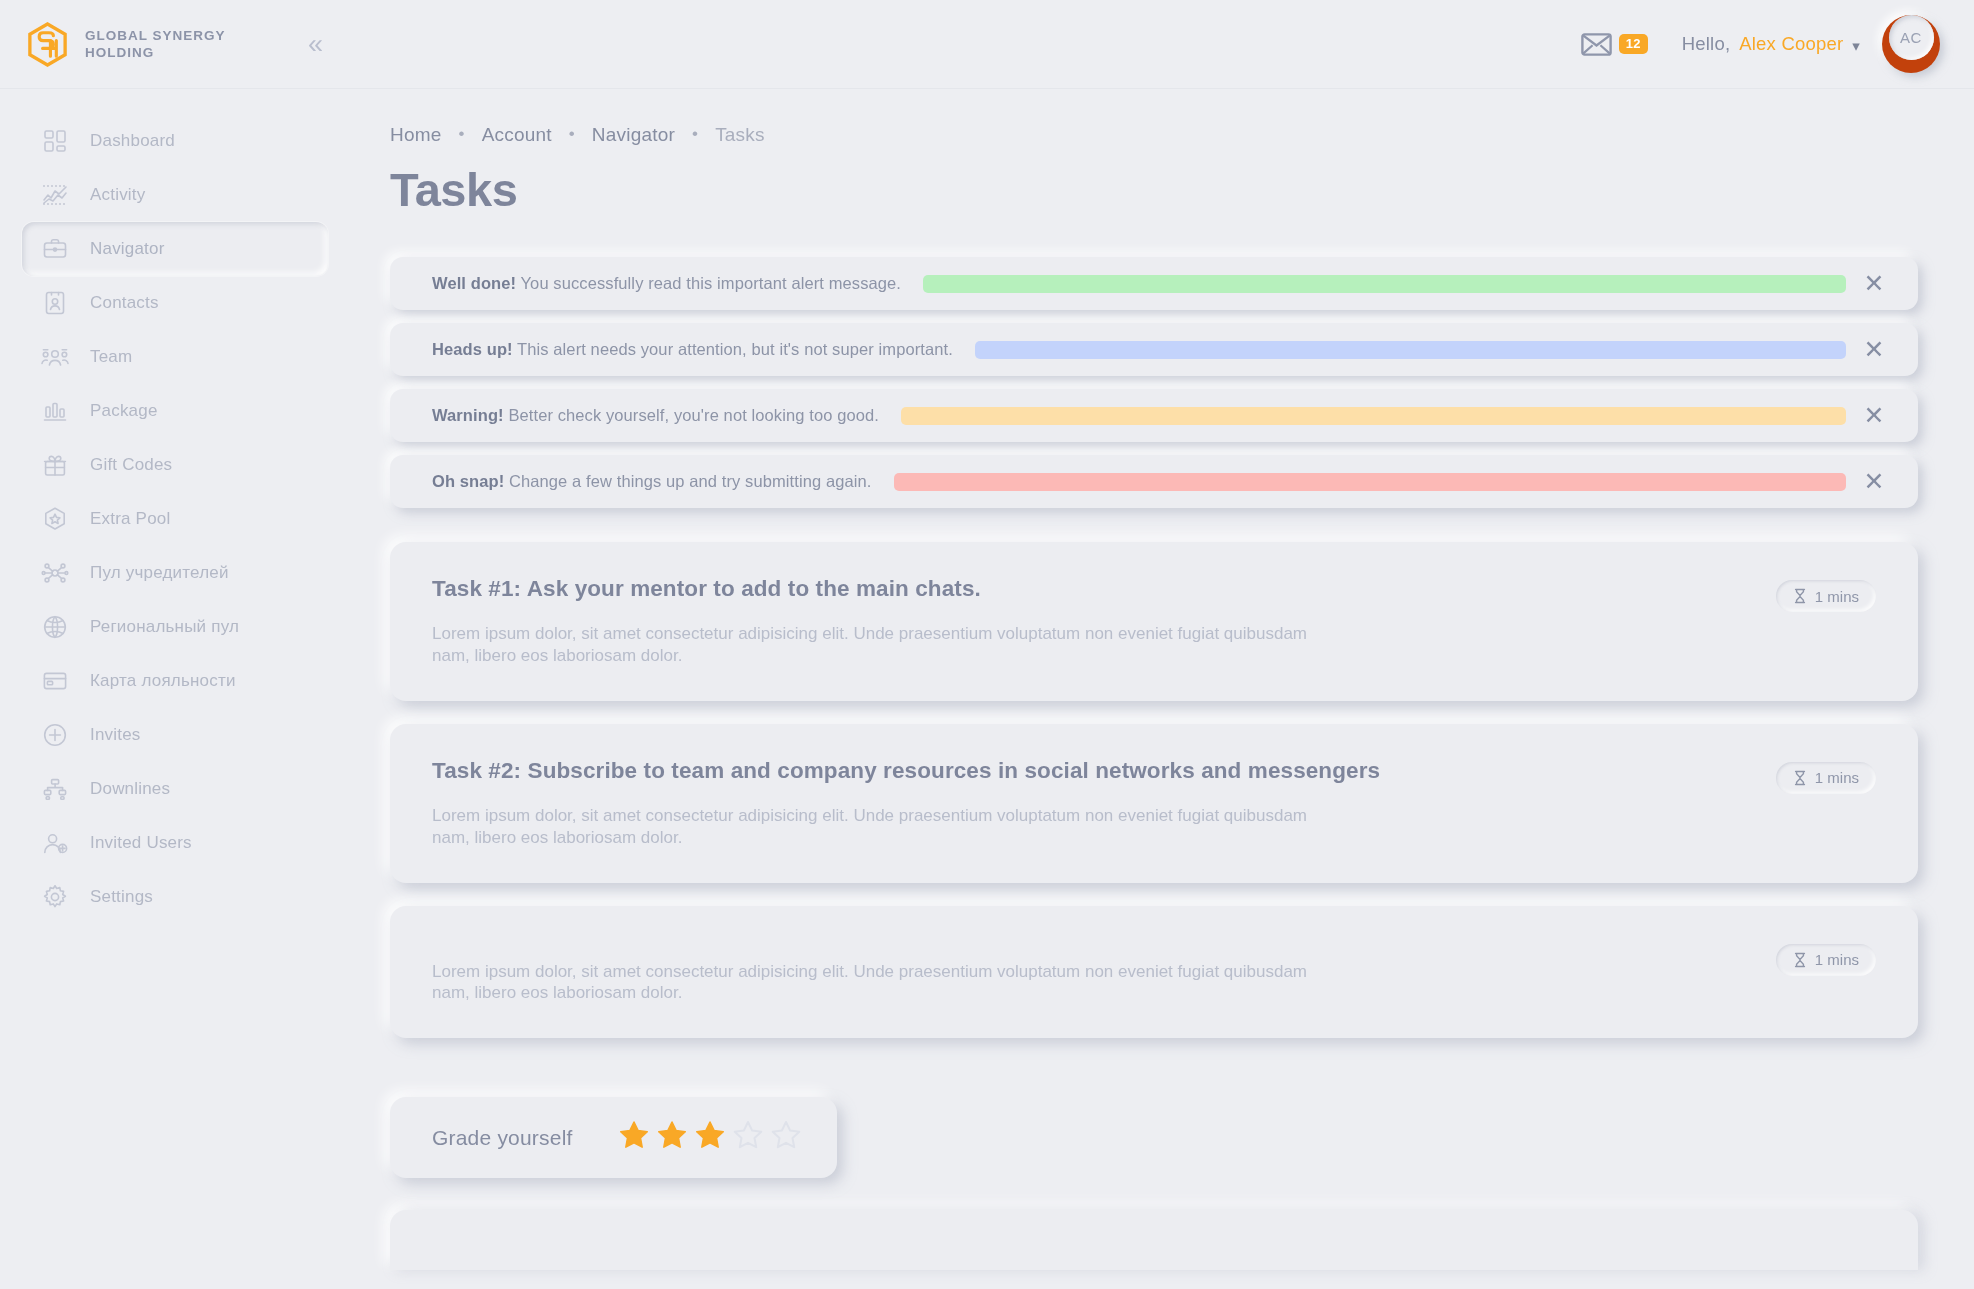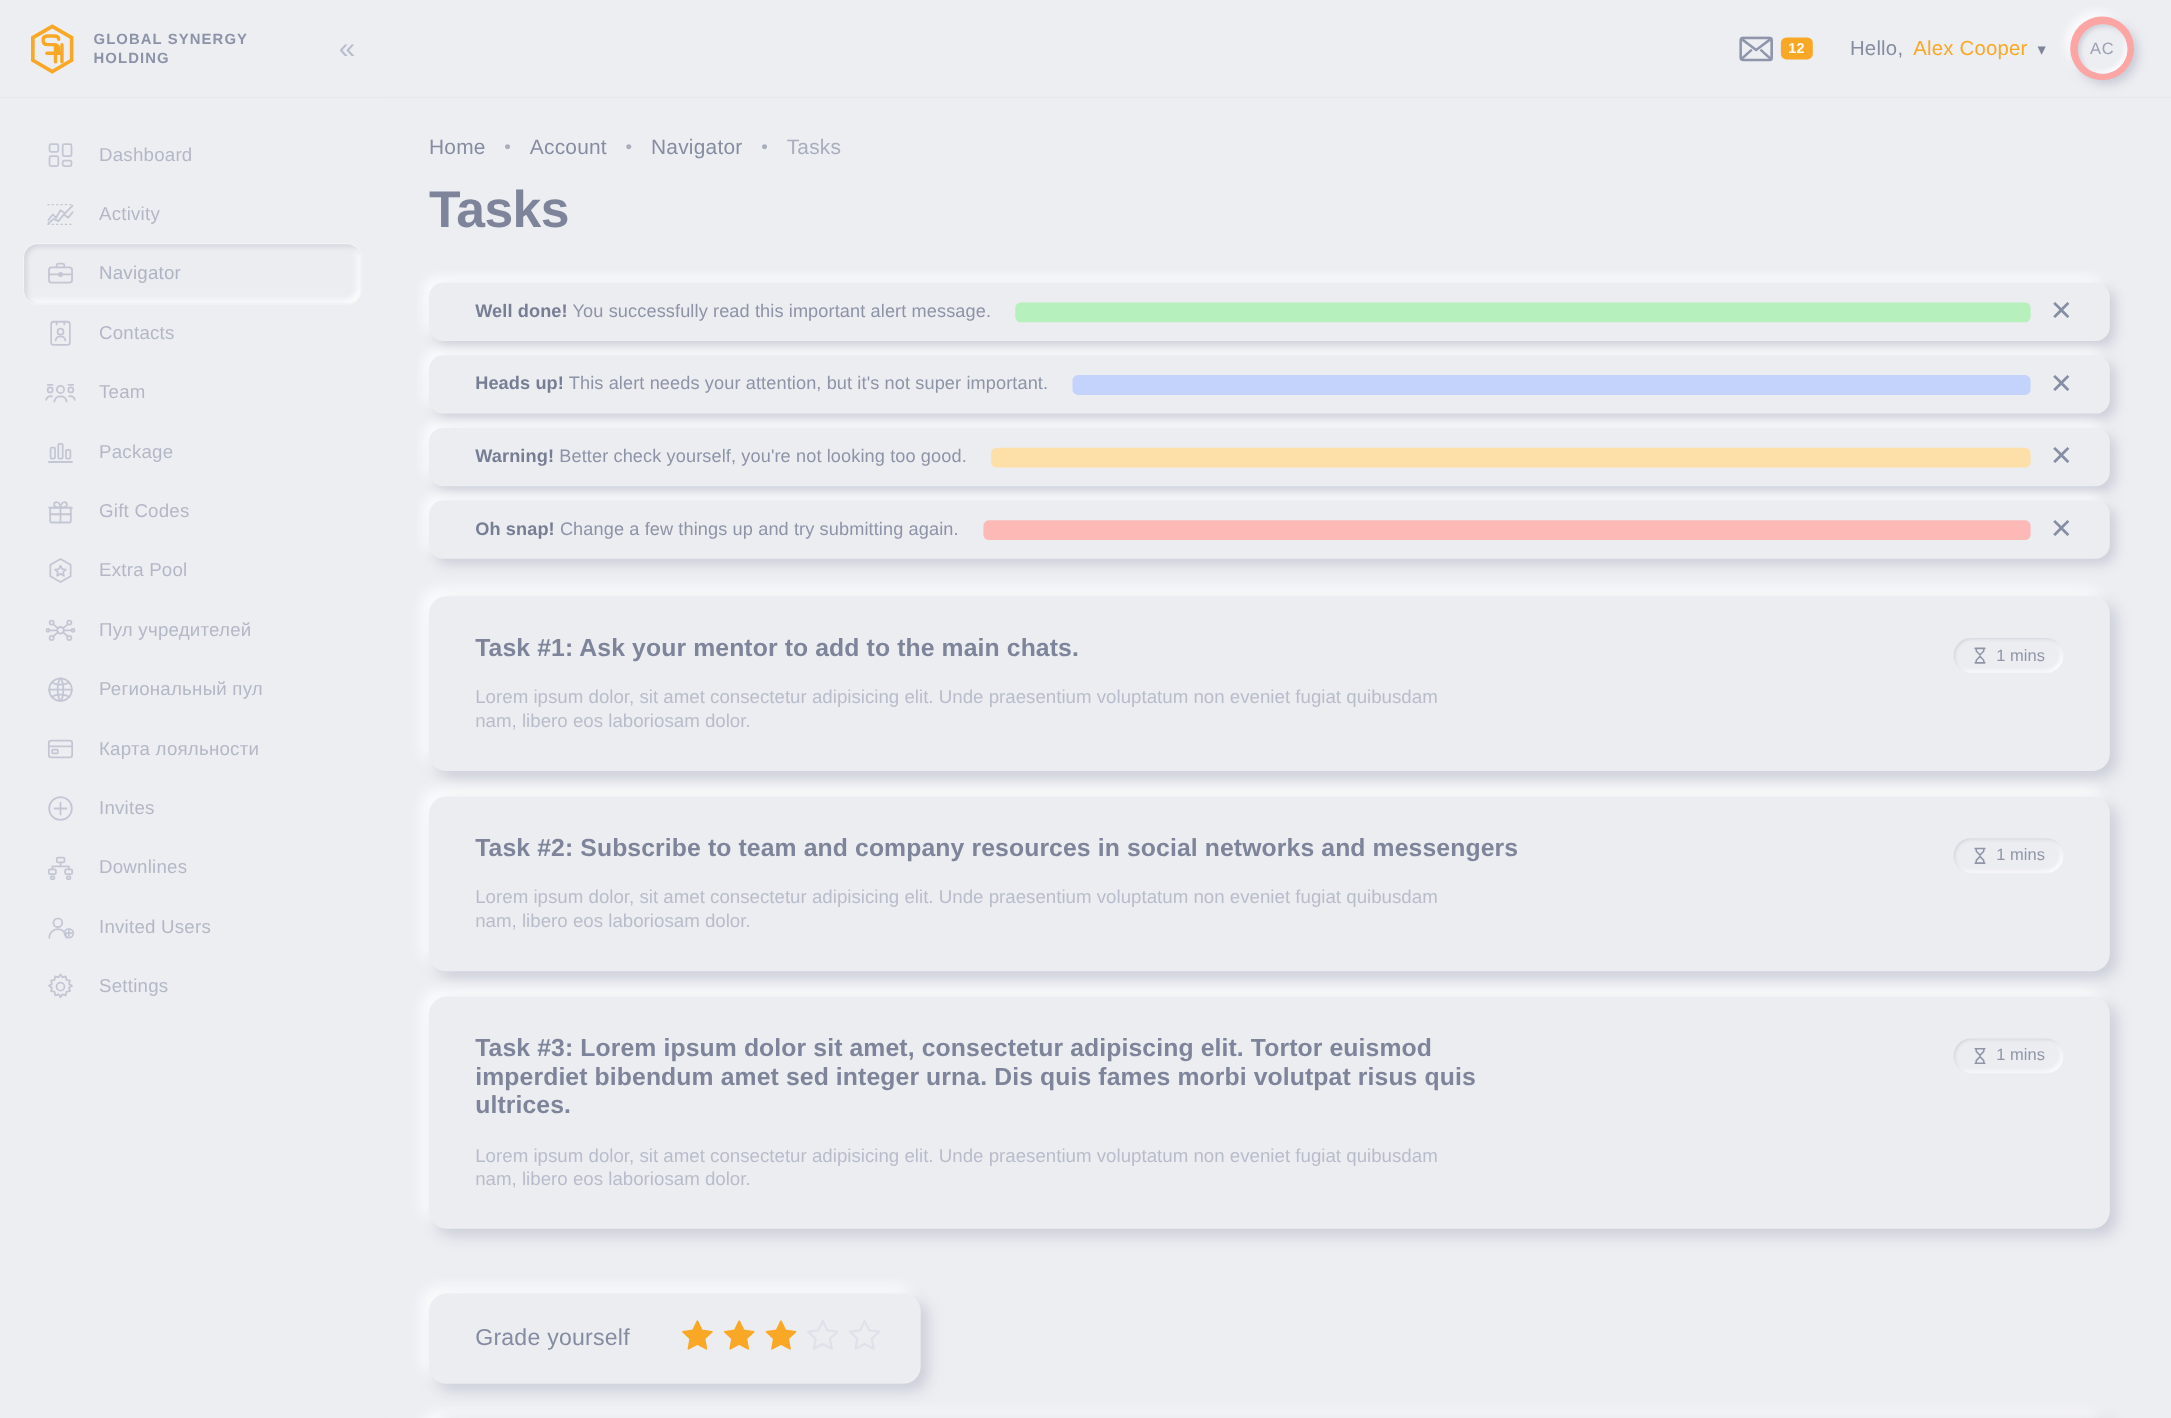--- a/index.html
+++ b/index.html
@@ -162,23 +162,22 @@
     gap: 9px;
   }
   .greet-name { color: #f9a826; }
   .greet-caret { color: #7e8598; font-size: 15px; line-height: 1; margin-top: 2px; }
 
   .avatar-outer {
     width: 58px;
     height: 58px;
     margin-left: 22px;
     border-radius: 50%;
-    background: #fca5a5;
-    display: flex;
-    align-items: center;
+    background: #c2410c;
+    display: flex;
     justify-content: center;
     box-shadow: 4px 4px 9px rgba(168,174,190,0.55), -4px -4px 9px rgba(255,255,255,0.95);
     cursor: pointer;
   }
   .avatar-inner {
     width: 45px;
     height: 45px;
     border-radius: 50%;
     background: #edeef2;
     display: flex;
@@ -617,21 +616,20 @@
                   <path d="M2.6 1.4 h8.8 M2.6 14.6 h8.8" stroke="currentColor" stroke-width="1.5" stroke-linecap="round"></path>
                   <path d="M3.6 1.4 v2.4 L7 7.4 L10.4 3.8 V1.4" stroke="currentColor" stroke-width="1.4" fill="none"></path>
                   <path d="M3.6 14.6 v-2.4 L7 8.6 L10.4 12.2 V14.6" stroke="currentColor" stroke-width="1.4" fill="none"></path>
                 </svg>
               </span>
               <span>1 mins</span>
             </div>
           </div>
           <div class="task-card">
             <div class="task-body">
-              <div class="task-title">Task #3: Lorem ipsum dolor sit amet, consectetur adipiscing elit. Tortor euismod imperdiet bibendum amet sed integer urna. Dis quis fames morbi volutpat risus quis ultrices.</div>
               <div class="task-desc">Lorem ipsum dolor, sit amet consectetur adipisicing elit. Unde praesentium voluptatum non eveniet fugiat quibusdam nam, libero eos laboriosam dolor.</div>
             </div>
             <div class="task-badge">
               <span>
                 <svg width="14" height="16" viewBox="0 0 14 16">
                   <path d="M2.6 1.4 h8.8 M2.6 14.6 h8.8" stroke="currentColor" stroke-width="1.5" stroke-linecap="round"></path>
                   <path d="M3.6 1.4 v2.4 L7 7.4 L10.4 3.8 V1.4" stroke="currentColor" stroke-width="1.4" fill="none"></path>
                   <path d="M3.6 14.6 v-2.4 L7 8.6 L10.4 12.2 V14.6" stroke="currentColor" stroke-width="1.4" fill="none"></path>
                 </svg>
               </span>

